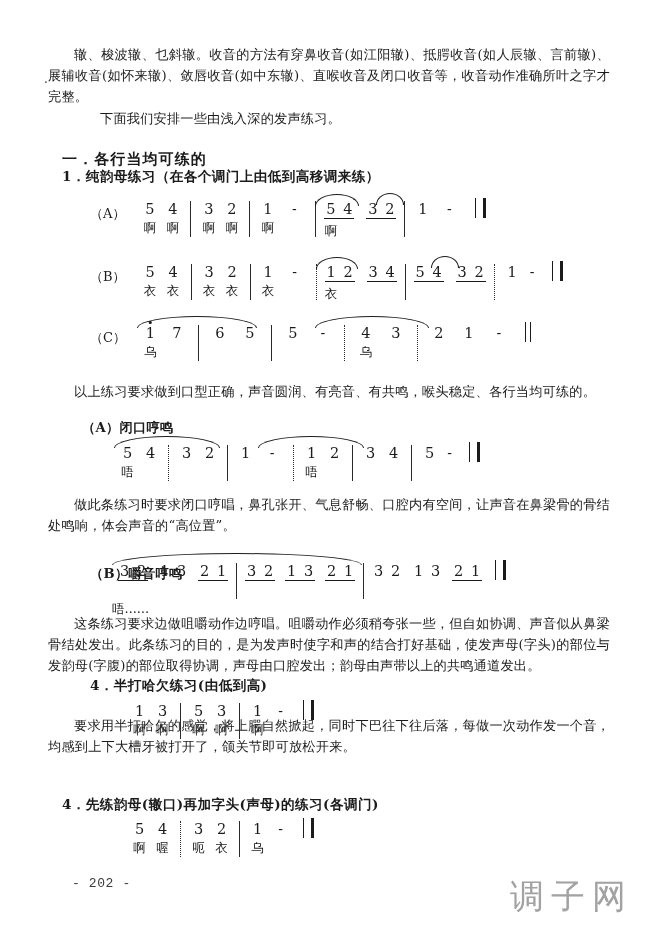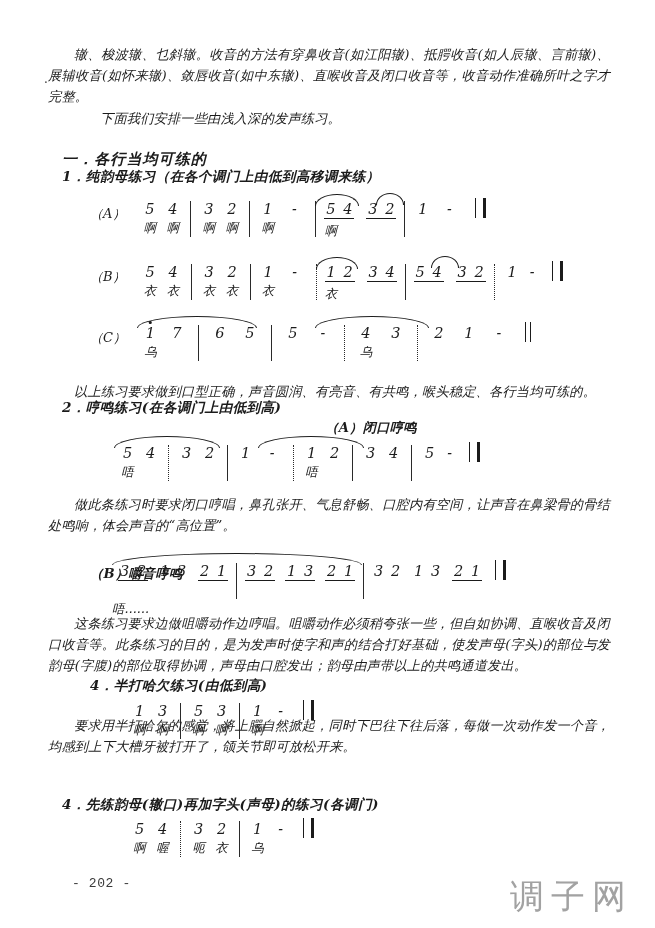--- a/index.html
+++ b/index.html
@@ -29,21 +29,20 @@
     text-align: justify;
     letter-spacing: 0.2px;
     margin: 0;
   }
   .indent { text-indent: 26px; }
 
   .block {
     position: absolute;
     left: 48px;
     width: 562px;
-    font-style: italic;
   }
 
   .heading-1 {
     font-size: 15px;
     font-weight: bold;
     letter-spacing: 1.1px;
     margin: 0;
   }
   .heading-2 {
     font-size: 13.6px;
@@ -465,25 +464,22 @@
         <span class="slur" style="left:182px;top:-9px;width:112px;"></span>
       </div>
       <span class="endbar thin"></span>
     </div>
   </div>
 
   <div class="block" style="top:381px;">
     <p class="para indent">以上练习要求做到口型正确，声音圆润、有亮音、有共鸣，喉头稳定、各行当均可练的。</p>
   </div>
 
-  <div class="block" style="top:399px;left:62px;">
-    <h3 class="heading-2">2．哼鸣练习(在各调门上由低到高)</h3>
-  </div>
-
-  <div class="block" style="top:419px;left:90px;text-align:center;">
+
+  <div class="block" style="top:419px;left:82px;">
     <h4 class="heading-3">（A）闭口哼鸣</h4>
   </div>
 
   <div class="block" style="top:442px;left:110px;">
     <div class="staff">
       <div class="measures">
         <div class="measure">
           <span class="note">
             <span class="num">5</span>
             <span class="lyric">唔</span>
@@ -658,21 +654,21 @@
           </span>
         </div>
         <span class="slur" style="left:2px;top:-10px;width:248px;"></span>
       </div>
       <span class="endbar"></span>
     </div>
     <div style="margin-top:2px;margin-left:2px;font-size:12.4px;">唔……</div>
   </div>
 
   <div class="block" style="top:613px;">
-    <p class="para indent">这条练习要求边做咀嚼动作边哼唱。咀嚼动作必须稍夸张一些，但自如协调、直喉收音及闭口收音等。此条练习的目的，是为发声时使字和声的结合打好基础，使发声母(字头)的部位与发韵母(字腹)的部位取得协调，声母由口腔发出；韵母由声带以上的共鸣通道发出。</p>
+    <p class="para indent">这条练习要求边做咀嚼动作边哼唱。咀嚼动作必须稍夸张一些，但自如协调、声音似从鼻梁骨结处发出。此条练习的目的，是为发声时使字和声的结合打好基础，使发声母(字头)的部位与发韵母(字腹)的部位取得协调，声母由口腔发出；韵母由声带以上的共鸣通道发出。</p>
   </div>
 
   <div class="block" style="top:677px;left:90px;">
     <h3 class="heading-2">4．半打哈欠练习(由低到高)</h3>
   </div>
 
   <div class="block" style="top:700px;left:122px;">
     <div class="staff">
       <div class="measures">
         <div class="measure">

